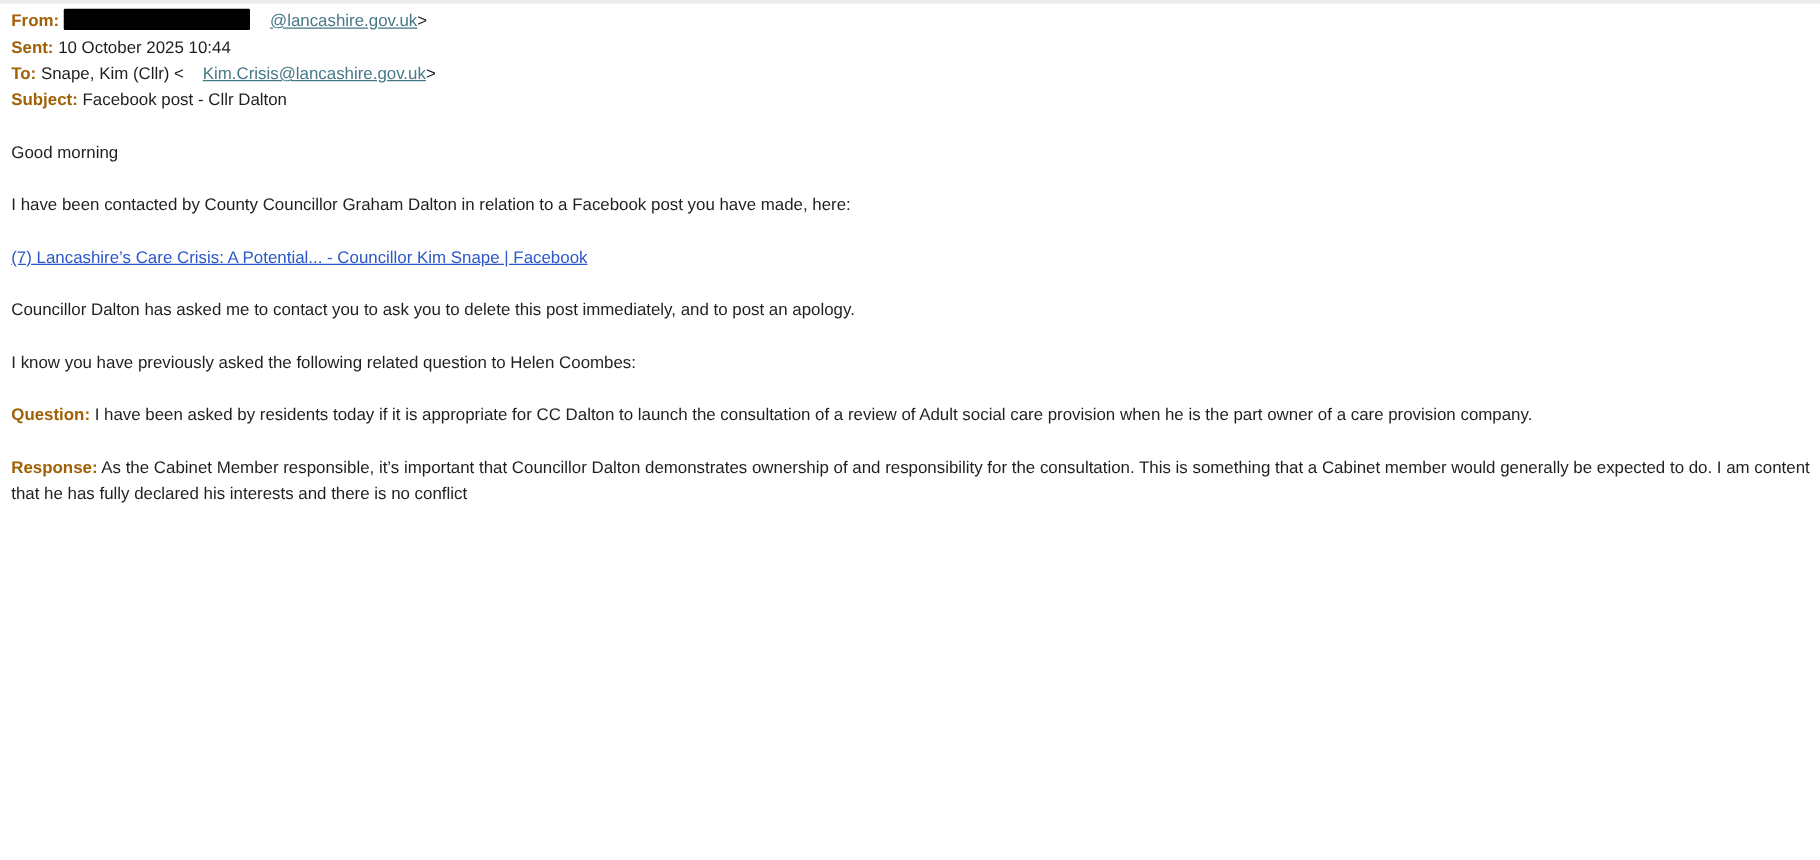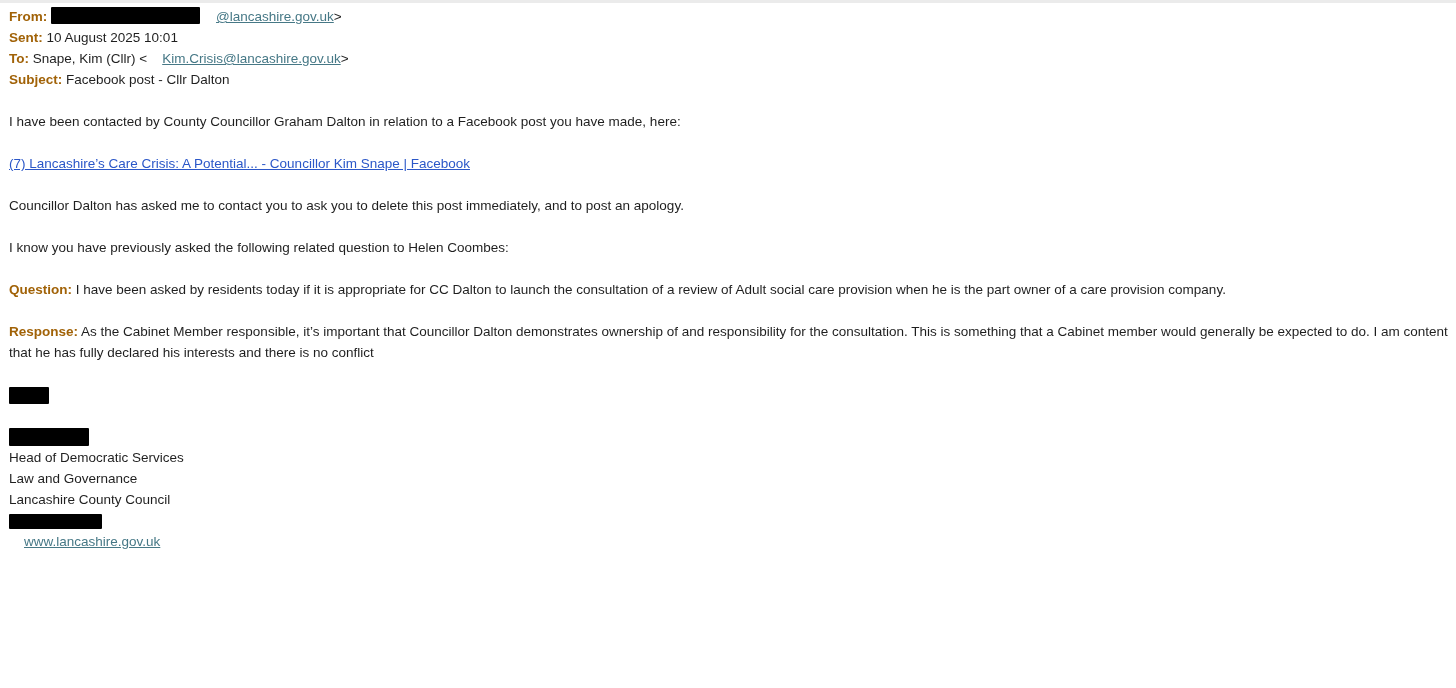--- a/index.html
+++ b/index.html
@@ -49,63 +49,46 @@
 
 <div class="page">
 
   <div class="email-header">
     <div class="hdr-line">
       <span class="lbl">From:</span>
       <span class="redact redact-from"></span><a class="teal-link">@lancashire.gov.uk</a><span>&gt;</span>
     </div>
     <div class="hdr-line">
       <span class="lbl">Sent:</span>
-      <span>10 August 2025 10:01</span>
+      <span>10 October 2025 10:44</span>
     </div>
     <div class="hdr-line">
       <span class="lbl">To:</span>
       <span>Snape, Kim (Cllr) &lt;</span><a class="teal-link">Kim.Crisis@lancashire.gov.uk</a><span>&gt;</span>
     </div>
     <div class="hdr-line">
       <span class="lbl">Subject:</span>
       <span>Facebook post - Cllr Dalton</span>
     </div>
   </div>
 
   <div class="mail-body">
+    <p>Good morning</p>
 
     <p>I have been contacted by County Councillor Graham Dalton in relation to a Facebook post you have made, here:</p>
 
     <p>
       <a class="blue-link">(7) Lancashire’s Care Crisis: A Potential... - Councillor Kim Snape | Facebook</a>
     </p>
 
     <p>Councillor Dalton has asked me to contact you to ask you to delete this post immediately, and to post an apology.</p>
 
 
     <p>I know you have previously asked the following related question to Helen Coombes:</p>
 
     <p><span class="lbl">Question:</span><span> I have been asked by residents today if it is appropriate for CC Dalton to launch the consultation of a review of Adult social care provision when he is the part owner of a care provision company.</span></p>
 
     <p><span class="lbl">Response:</span><span> As the Cabinet Member responsible, it’s important that Councillor Dalton demonstrates ownership of and responsibility for the consultation. This is something that a Cabinet member would generally be expected to do. I am content that he has fully declared his interests and there is no conflict</span></p>
 
 
-    <div class="sig">
-      <div>
-        <span class="redact redact-signoff"></span>
-      </div>
-      <div class="blank-line"></div>
-      <div>
-        <span class="redact redact-name"></span>
-      </div>
-      <div>Head of Democratic Services</div>
-      <div>Law and Governance</div>
-      <div>Lancashire County Council</div>
-      <div>
-        <span class="redact redact-phone"></span>
-      </div>
-      <div>
-        <a class="teal-link">www.lancashire.gov.uk</a>
-      </div>
-    </div>
   </div>
 
 </div>
 
 </body></html>

